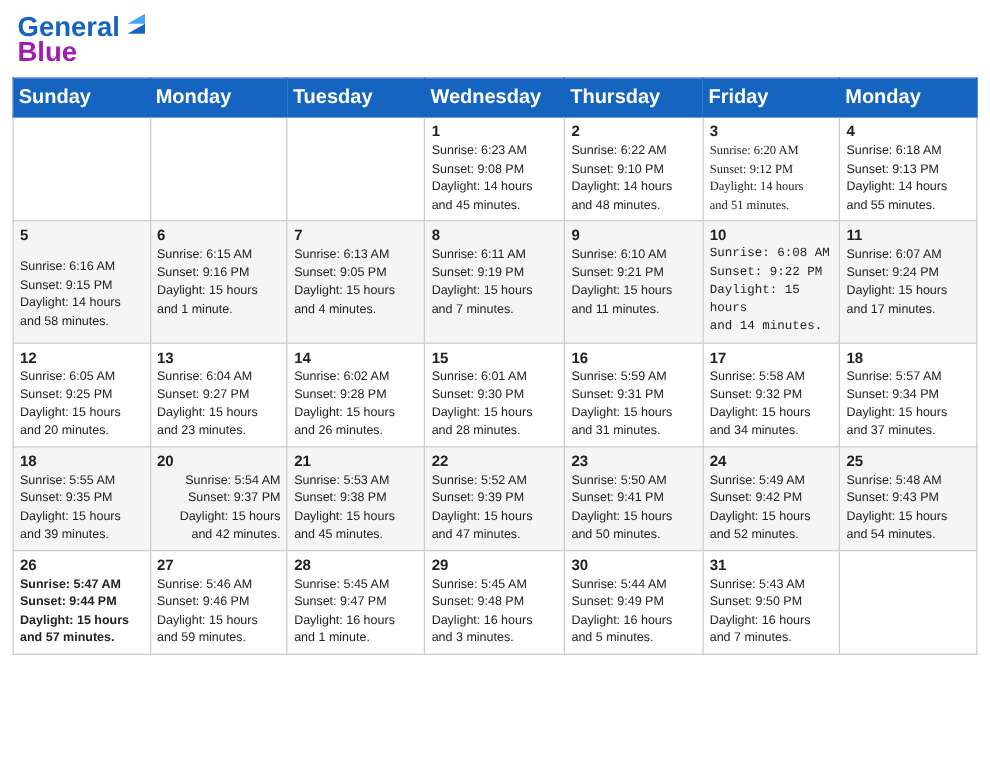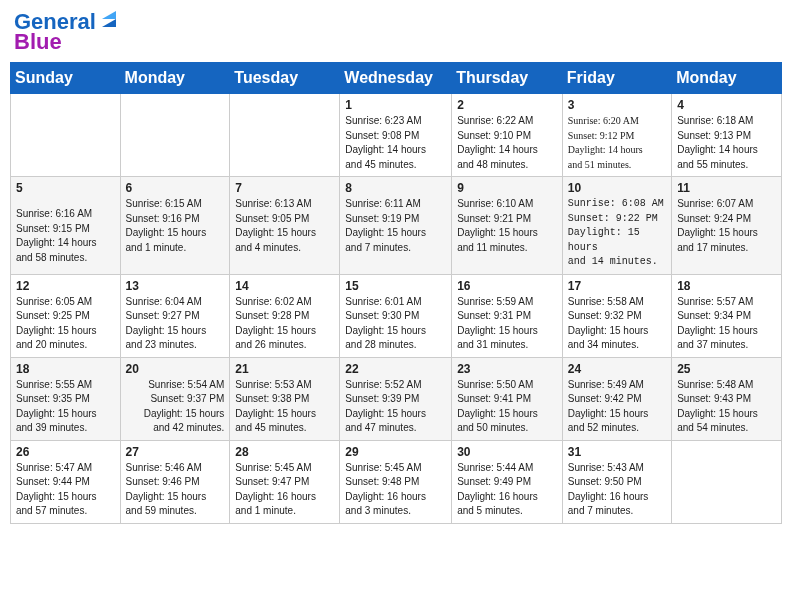--- a/index.html
+++ b/index.html
@@ -309,21 +309,21 @@
           <span class="day-number">25</span>
           <div class="day-info" style="white-space: pre-line;">Sunrise: 5:48 AM
 Sunset: 9:43 PM
 Daylight: 15 hours
 and 54 minutes.</div>
         </td>
       </tr>
       <tr>
         <td>
           <span class="day-number">26</span>
-          <div class="day-info" style="white-space: pre-line;">Sunrise: 5:47 AM
+          <div class="day-info" style="white-space: pre-line; font-weight: bold;">Sunrise: 5:47 AM
 Sunset: 9:44 PM
 Daylight: 15 hours
 and 57 minutes.</div>
         </td>
         <td>
           <span class="day-number">27</span>
           <div class="day-info" style="white-space: pre-line;">Sunrise: 5:46 AM
 Sunset: 9:46 PM
 Daylight: 15 hours
 and 59 minutes.</div>

